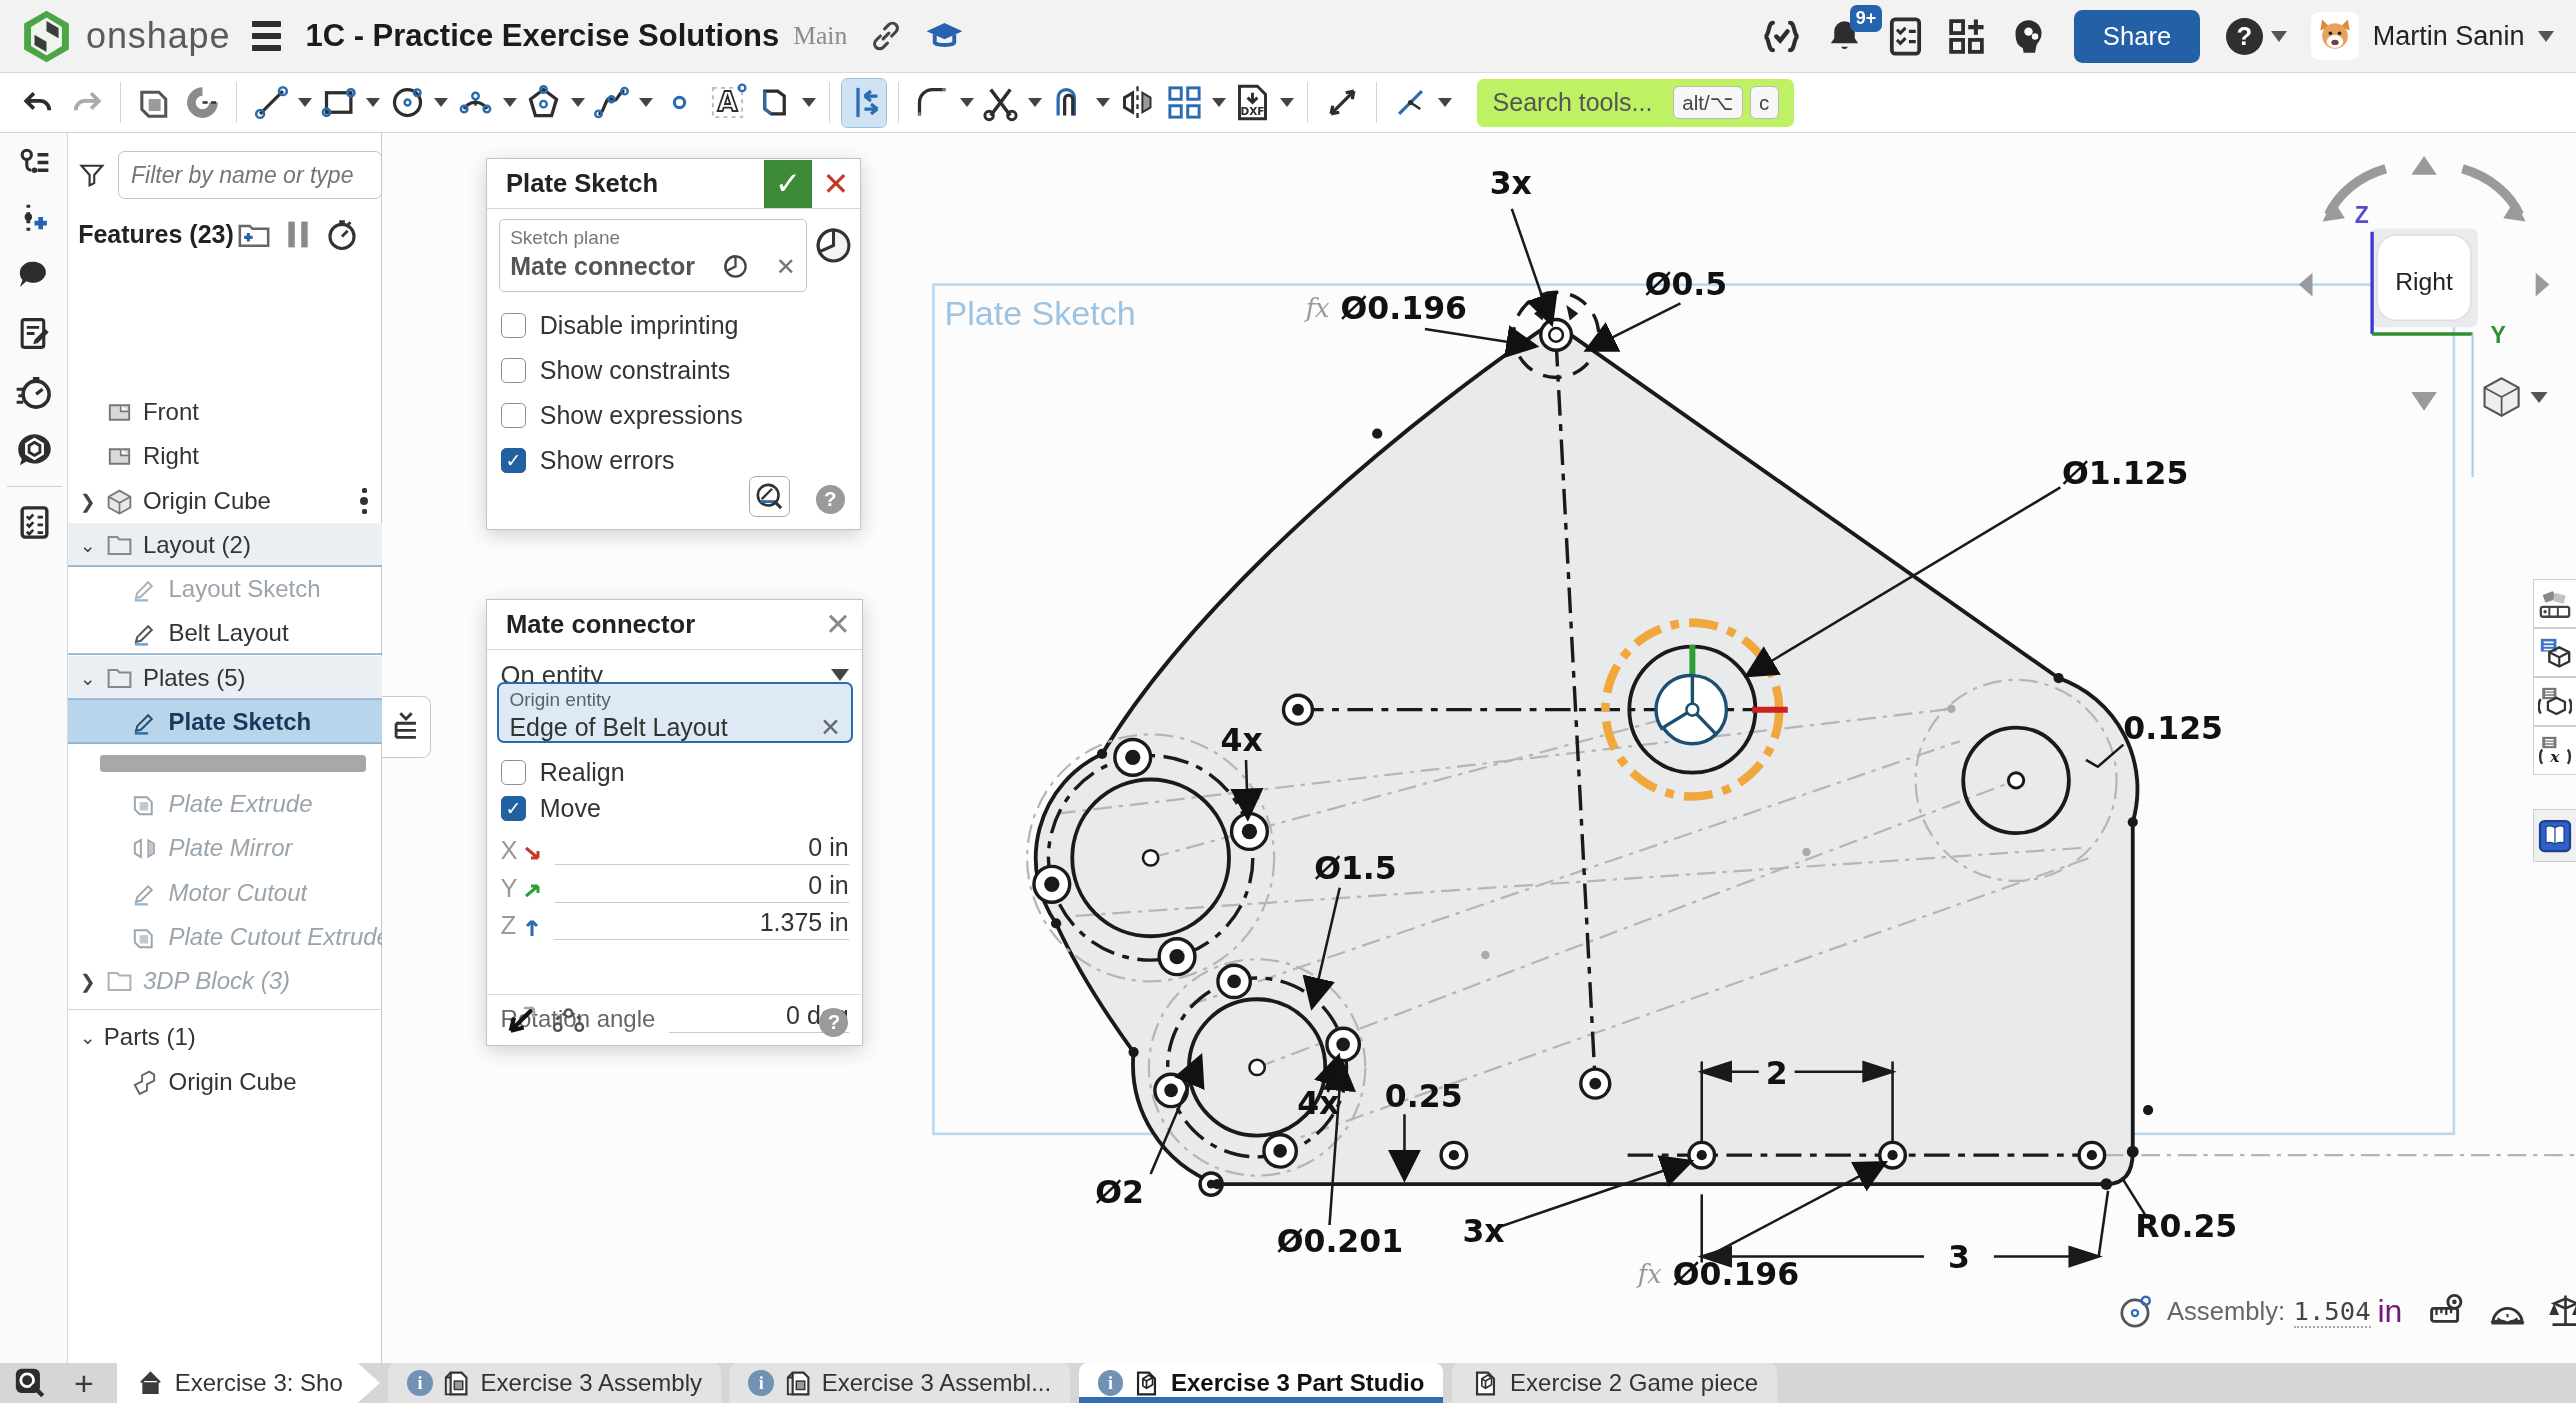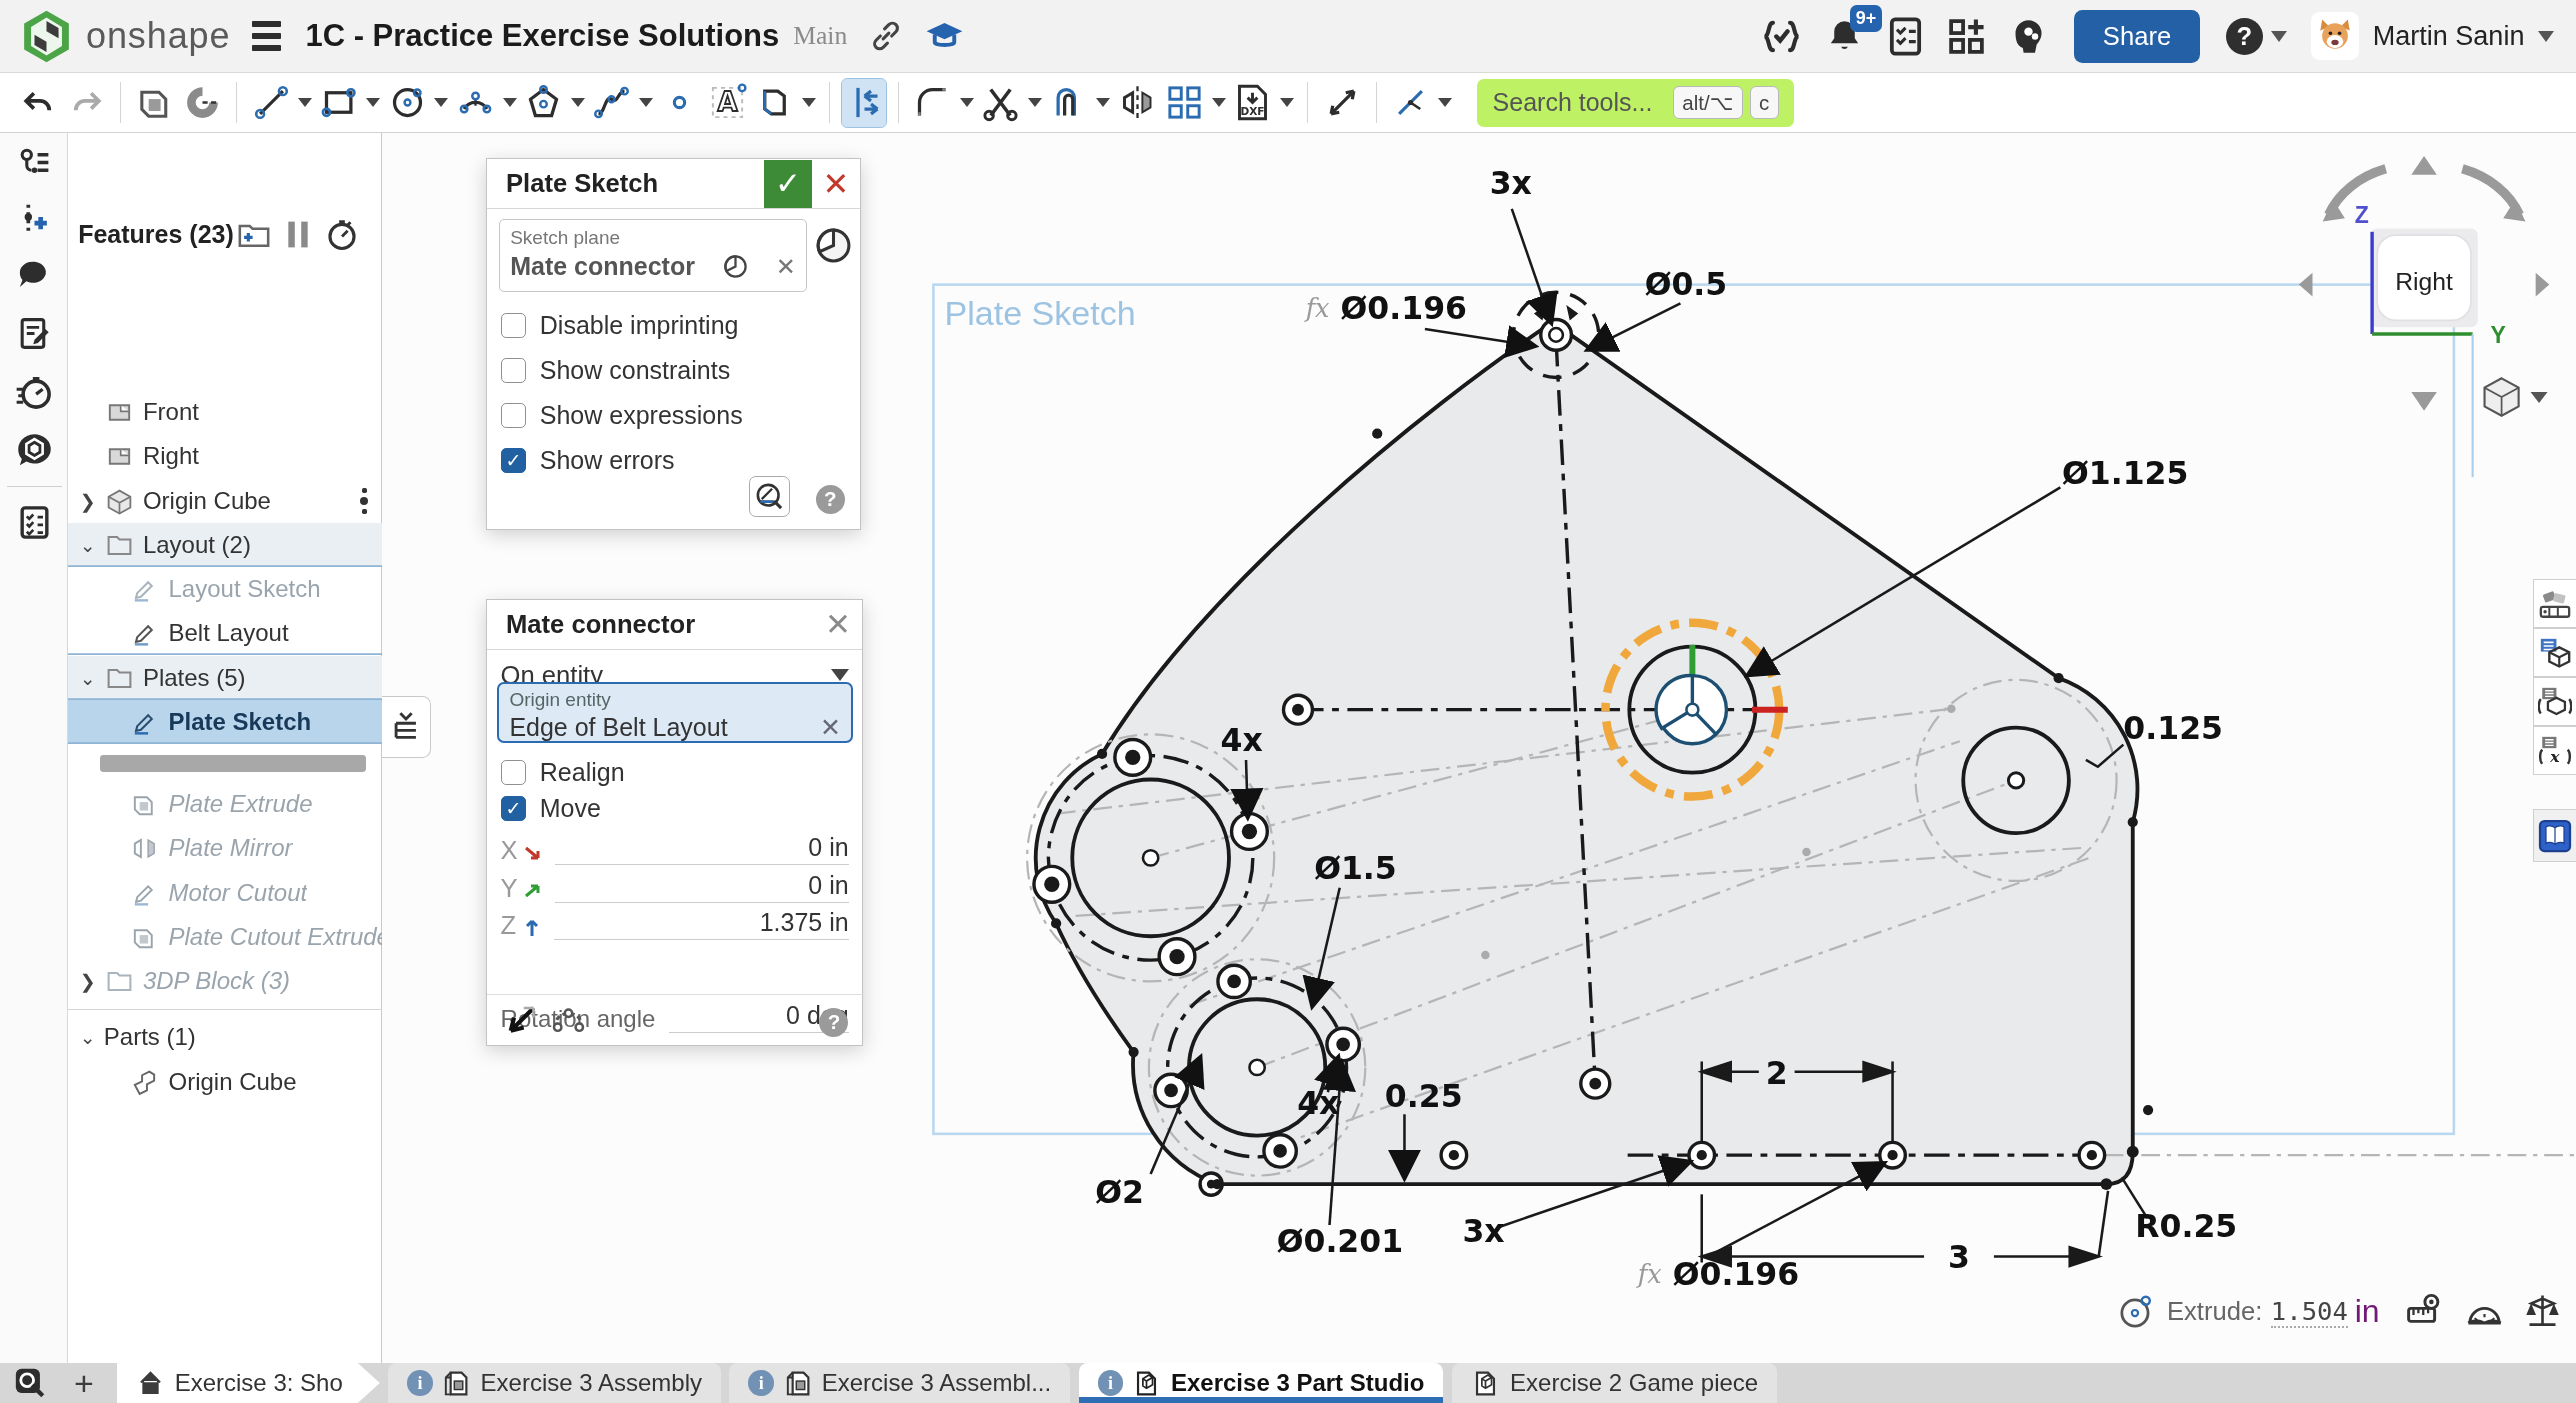--- a/index.html
+++ b/index.html
@@ -417,20 +417,26 @@
     <div class="strip-ic" style="top:365px;">
         <svg width="37" height="37" viewBox="0 0 24 24">
           <rect x="4" y="2.5" width="16" height="19" rx="2" fill="none" stroke="#2d2d2d" stroke-width="2.2"></rect>
           <path d="M7 8 l1.6 1.6 2.6-2.8 M7 13 l1.6 1.6 2.6-2.8 M7 18 l1.6 1.6 2.6-2.8" stroke="#2d2d2d" stroke-width="1.7" fill="none"></path>
           <path d="M14 8.5 h3.5 M14 13.5 h3.5 M14 18.5 h3.5" stroke="#2d2d2d" stroke-width="1.8"></path>
         </svg>
       </div>
   </div>
 
   <div id="fpanel">
+    <div class="filter-row">
+      <svg width="32" height="32" viewBox="0 0 24 24" style="margin-left:10.2px;">
+          <path d="M3 4 h18 L14 12 v7 l-4 2 v-9 Z" fill="none" stroke="#333" stroke-width="1.8"></path>
+        </svg>
+      <input class="filter-input" placeholder="Filter by name or type" style="">
+    </div>
     <div class="feat-head">
       <span class="fh-label">Features (23)</span>
       <span style="flex:1"></span>
       <svg width="34" height="31" viewBox="0 0 24 20" style="margin-right:15.3px;">
           <path d="M2 4 h7 l2 2 h11 v12 H2 Z" fill="none" stroke="#666" stroke-width="1.8"></path>
           <path d="M5 12 h6 M8 9 v6" stroke="#2563ae" stroke-width="2.2"></path>
         </svg>
       <svg width="24" height="29" viewBox="0 0 14 18" style="margin-right:15.3px;">
           <rect x="1" y="1" width="4" height="16" fill="#8a8a8a"></rect>
           <rect x="9" y="1" width="4" height="16" fill="#8a8a8a"></rect>
@@ -799,21 +805,21 @@
       </g>
     </g>
   </svg>
 
   <div class="statusbar">
     <svg width="37" height="37" viewBox="0 0 24 24">
         <circle cx="11" cy="13" r="8.5" fill="none" stroke="#555" stroke-width="1.8"></circle>
         <circle cx="18" cy="5" r="2.6" fill="none" stroke="#2b6bb0" stroke-width="1.6"></circle>
         <circle cx="11" cy="13" r="2" fill="none" stroke="#2b6bb0" stroke-width="1.4"></circle>
       </svg>
-    <span class="st-text">Extrude:</span>
+    <span class="st-text">Assembly:</span>
     <span class="st-val">1.504</span>
     <span class="st-unit">in</span>
     <span class="st-ic"><svg width="39" height="36" viewBox="0 0 24 22">
           <rect x="1" y="10" width="16" height="8" rx="1.5" fill="none" stroke="#333" stroke-width="1.8"></rect>
           <path d="M4 10 v4 M7 10 v3 M10 10 v4 M13 10 v3" stroke="#333" stroke-width="1.4"></path>
           <circle cx="15" cy="6" r="4" fill="none" stroke="#333" stroke-width="1.8"></circle>
           <circle cx="15" cy="6" r="1.4" fill="#333"></circle>
         </svg></span>
     <span class="st-ic"><svg width="39" height="36" viewBox="0 0 24 22">
           <path d="M2 19 h20 M12 19 a10 10 0 0 0 -10 0 M12 19 a10 10 0 0 1 10 0" fill="none" stroke="#333" stroke-width="1.8"></path>

